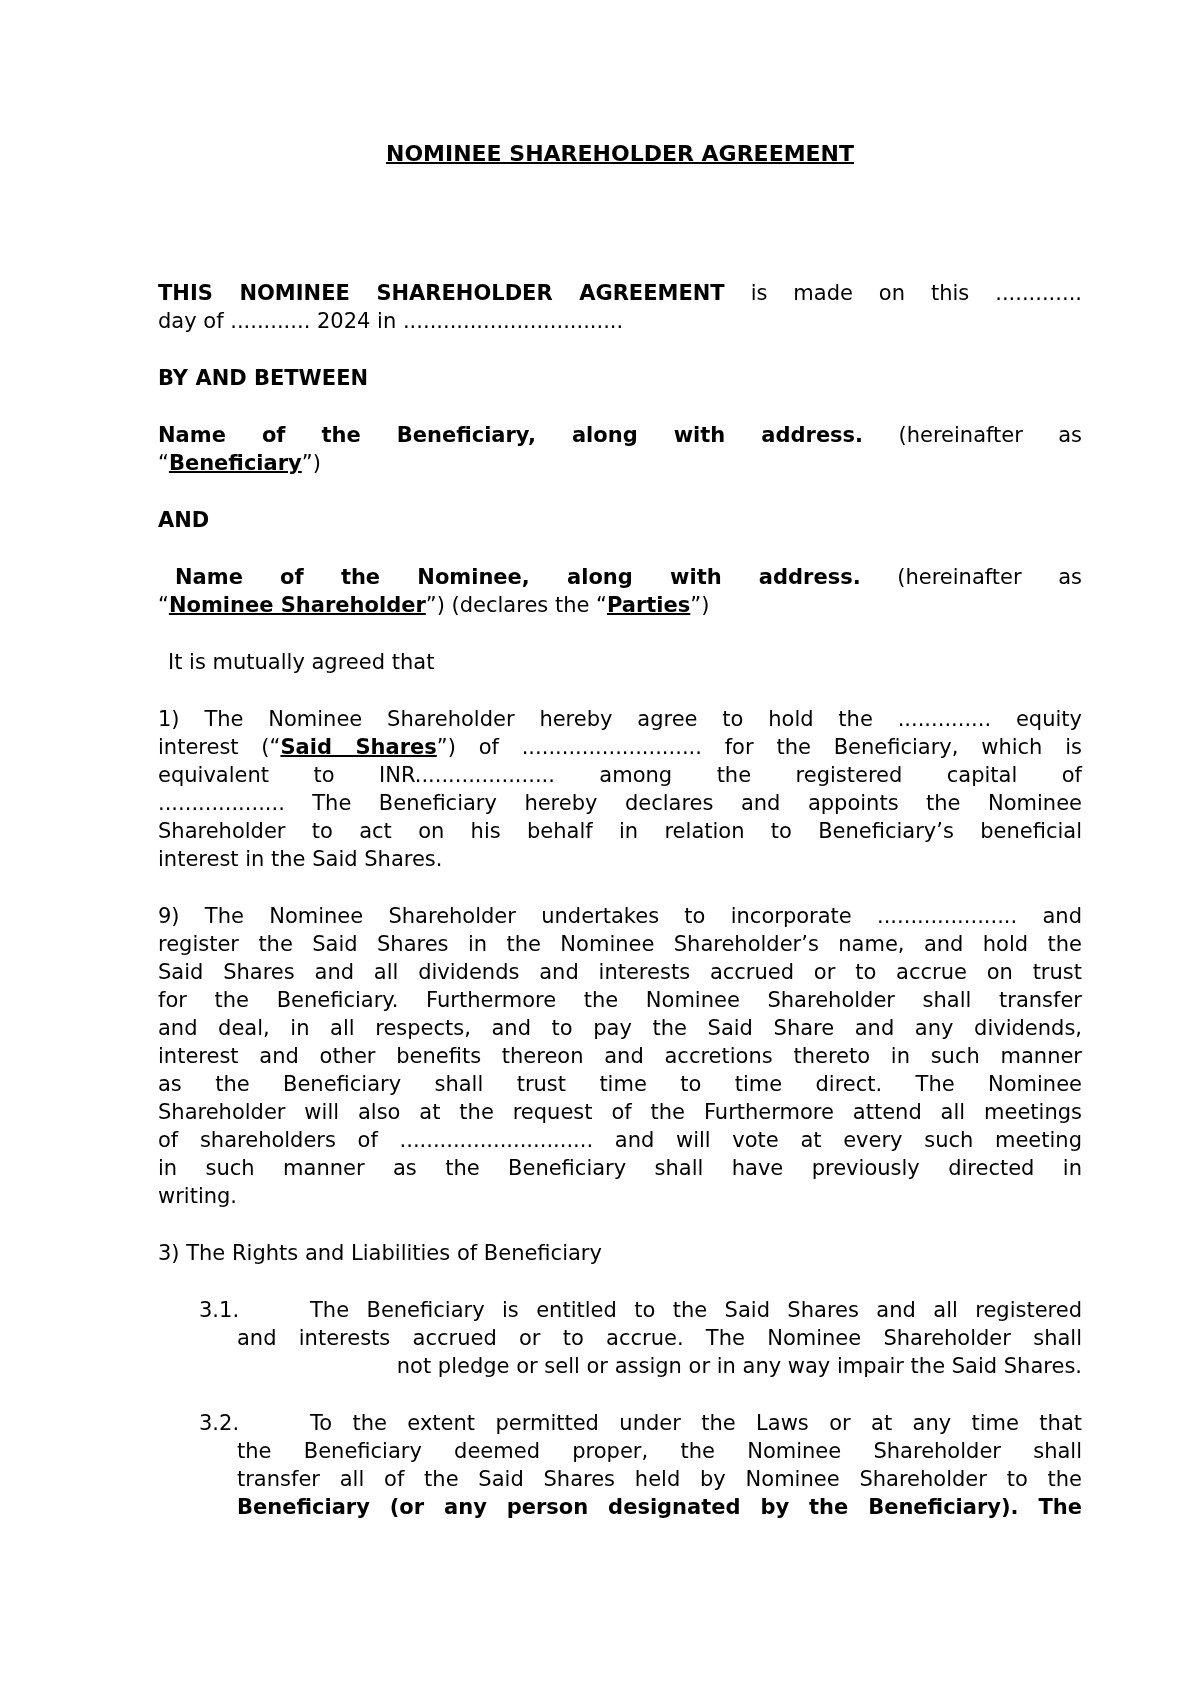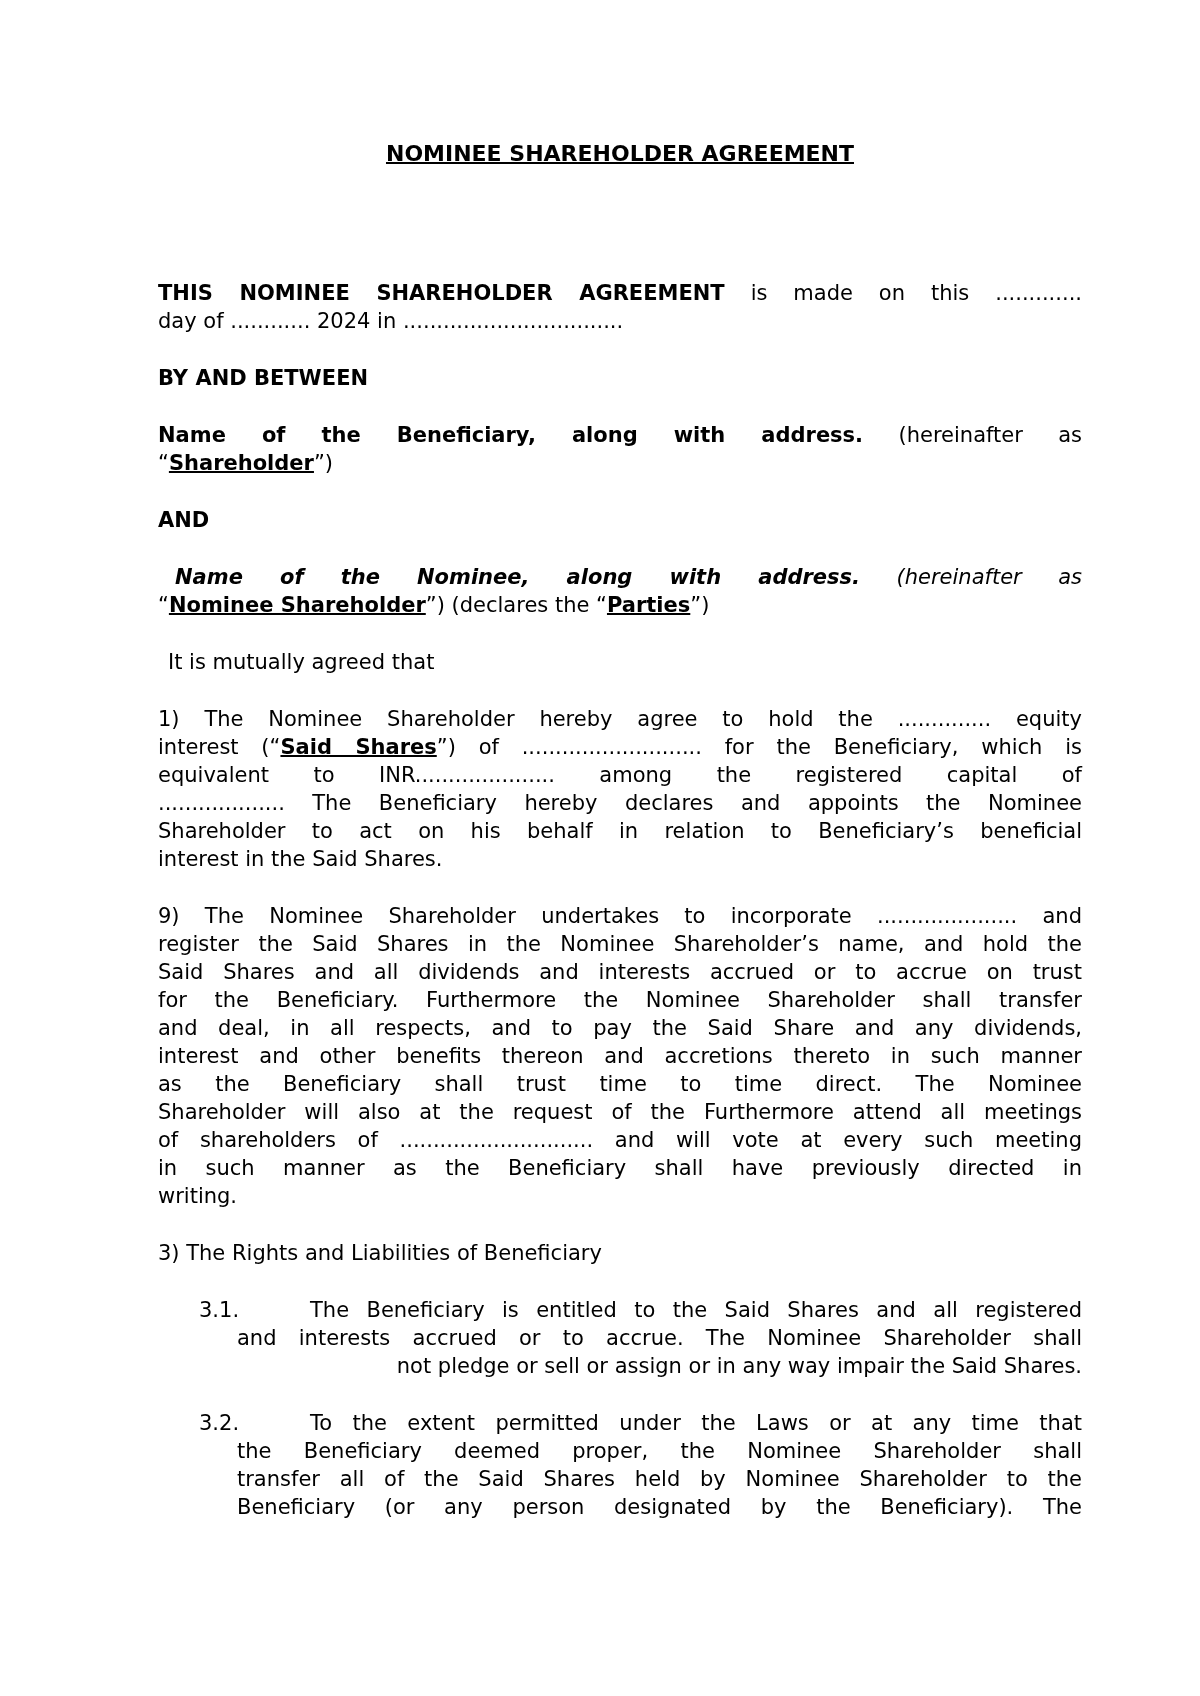--- a/index.html
+++ b/index.html
@@ -51,27 +51,27 @@
     <div>
         <div class="block">
           <div class="line j"><span class="b">THIS NOMINEE SHAREHOLDER AGREEMENT</span><span> is made on this .............</span></div>
           <div class="line"><span>day of ............ 2024 in .................................</span></div>
         </div>
         <div class="block">
           <div class="line"><span class="b">BY AND BETWEEN</span></div>
         </div>
         <div class="block">
           <div class="line j"><span class="b">Name of the Beneficiary, along with address.</span><span> (hereinafter as</span></div>
-          <div class="line"><span>“</span><span class="b u">Shareholder</span><span>”)</span></div>
+          <div class="line"><span>“</span><span class="b u">Beneficiary</span><span>”)</span></div>
         </div>
         <div class="block">
           <div class="line"><span class="b">AND</span></div>
         </div>
         <div class="block">
-          <div class="line j" style="padding-left: 17px; font-style: italic;"><span class="b">Name of the Nominee, along with address.</span><span> (hereinafter as</span></div>
+          <div class="line j" style="padding-left: 17px;"><span class="b">Name of the Nominee, along with address.</span><span> (hereinafter as</span></div>
           <div class="line"><span>“</span><span class="b u">Nominee Shareholder</span><span>”) (declares the “</span><span class="b u">Parties</span><span>”)</span></div>
         </div>
         <div class="block">
           <div class="line" style="padding-left: 10px;"><span>It is mutually agreed that</span></div>
         </div>
         <div class="block">
           <div class="line j"><span>1) The Nominee Shareholder hereby agree to hold the .............. equity</span></div>
           <div class="line j"><span>interest (“</span><span class="b u">Said Shares</span><span>”) of ........................... for the Beneficiary, which is</span></div>
           <div class="line j"><span>equivalent to INR..................... among the registered capital of</span></div>
           <div class="line j"><span>................... The Beneficiary hereby declares and appoints the Nominee</span></div>
@@ -96,17 +96,17 @@
         </div>
         <div class="block">
           <div class="line j clause-first" style="padding-left: 152px;"><span class="num">3.1.</span><span>The Beneficiary is entitled to the Said Shares and all registered</span></div>
           <div class="line j" style="padding-left: 79px;"><span>and interests accrued or to accrue. The Nominee Shareholder shall</span></div>
           <div class="line" style="padding-left: 79px; text-align: right;"><span>not pledge or sell or assign or in any way impair the Said Shares.</span></div>
         </div>
         <div class="block">
           <div class="line j clause-first" style="padding-left: 152px;"><span class="num">3.2.</span><span>To the extent permitted under the Laws or at any time that</span></div>
           <div class="line j" style="padding-left: 79px;"><span>the Beneficiary deemed proper, the Nominee Shareholder shall</span></div>
           <div class="line j" style="padding-left: 79px;"><span>transfer all of the Said Shares held by Nominee Shareholder to the</span></div>
-          <div class="line j" style="padding-left: 79px;"><span>Beneficiary (or any person designated by the Beneficiary). The</span></div>
+          <div class="line j" style="padding-left: 79px; font-weight: bold;"><span>Beneficiary (or any person designated by the Beneficiary). The</span></div>
         </div>
       </div>
   </div>
 </div>
 
 </body></html>

